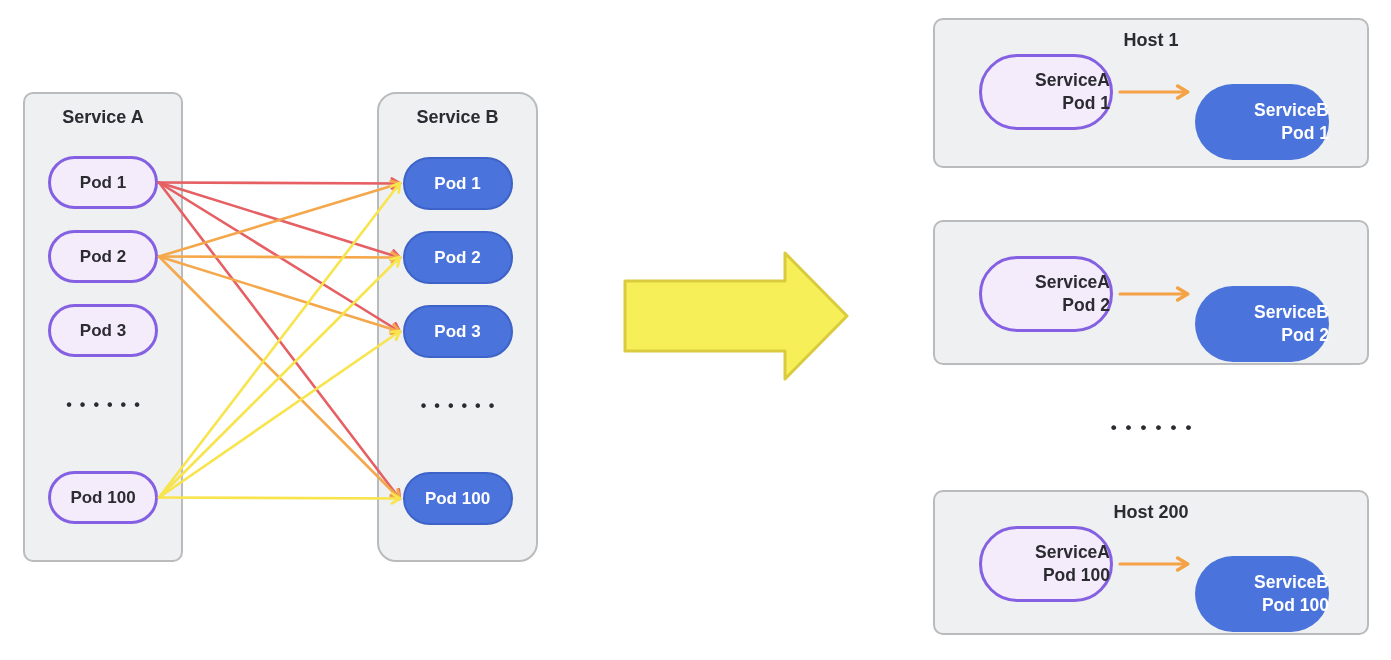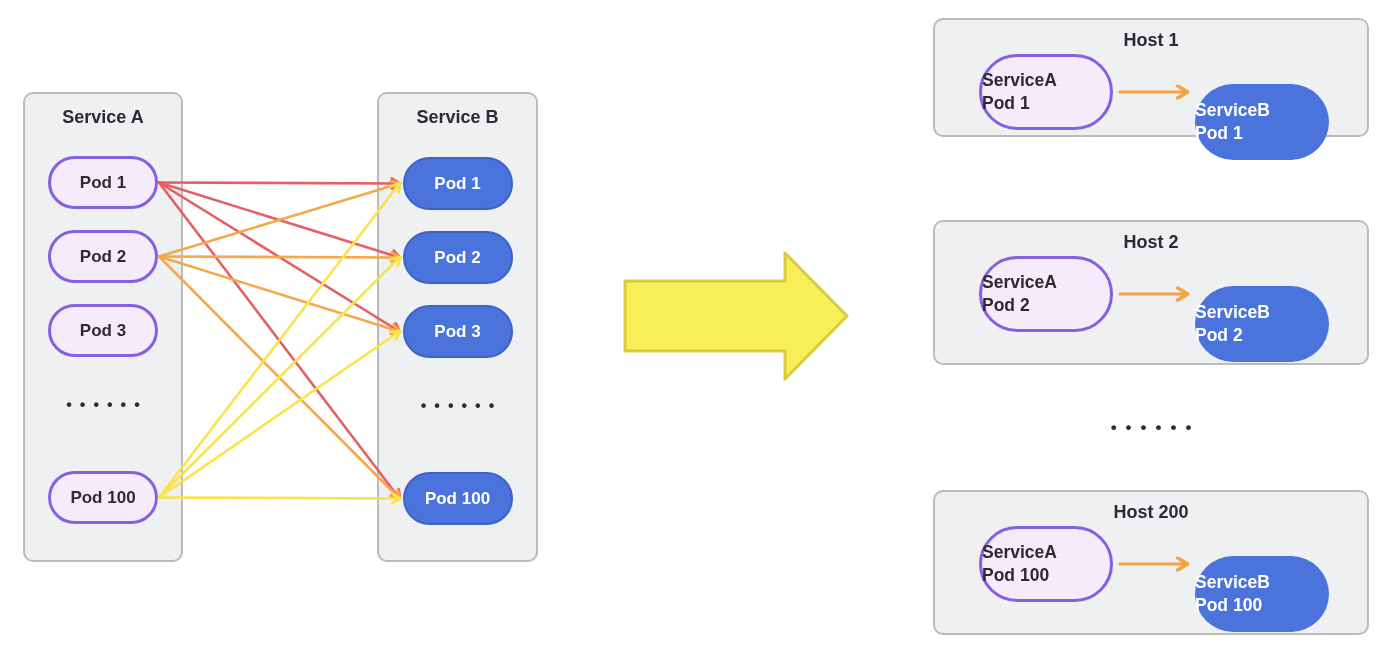--- a/index.html
+++ b/index.html
@@ -9,21 +9,21 @@
     font-family:"Liberation Sans", sans-serif;
   }
   
   .panel {
     position:absolute; box-sizing:border-box; z-index:1;
     background:var(--panel-bg,#eef0f1);
     border:2px solid var(--panel-border,#b9bbbd);
     border-radius:10px;
   }
   #panelA { left:23px;  top:92px; width:160px; height:470px;padding-left:48px; }
-  #panelB { left:377px; top:92px; width:161px; height:470px; }
+  #panelB { left:377px; top:92px; width:161px; height:470px;border-radius:19px; }
   .panel-title {
     position:absolute; top:13px; left:0; right:0; margin:0;
     text-align:center; font-size:18px; font-weight:700;
     color:var(--text-dark,#2b2b31);
   }
   .pod {
     position:absolute; left:50%; transform:translateX(-50%);
     width:110px; height:53px; border-radius:27px; box-sizing:border-box;
     display:flex; align-items:center; justify-content:center;
     font-size:17px; font-weight:700; z-index:6;
@@ -44,32 +44,32 @@
     stroke:var(--big-arrow-border,#d9cb3d);
     stroke-width:3; stroke-linejoin:round;
   }
   
   .host-box {
     position:absolute; left:933px; width:436px; box-sizing:border-box; z-index:1;
     background:var(--panel-bg,#eef0f1);
     border:2px solid var(--panel-border,#b9bbbd);
     border-radius:10px;
   }
-  #host1 { top:18px;  height:119px; }
+  #host1 { top:18px;  height:150px; }
   #host2 { top:220px; height:145px; }
   #host3 { top:490px; height:145px; }
   .host-title {
     position:absolute; top:10px; left:0; right:0; margin:0;
     text-align:center; font-size:18px; font-weight:700;
     color:var(--text-dark,#2b2b31);
   }
   .oval {
     position:absolute; top:34px; width:134px; height:76px; border-radius:38px;
     box-sizing:border-box; display:flex; flex-direction:column;
-    align-items:flex-start; justify-content:center;
+    align-items:flex-end; justify-content:center;
     font-size:17.5px; font-weight:700; line-height:1.3; z-index:6;
   }
   .oval-a { left:44px;  background:var(--pod-a-fill,#f4ecfb); border:3px solid var(--pod-a-border,#8560e2); color:var(--text-dark,#2b2b31); }
   .oval-b { left:260px; background:var(--pod-b-fill,#4b73dc); color:var(--text-light,#fff);margin-top:30px; }
   .hosts-dots { position:absolute; left:933px; top:418px; width:436px; font-size:17px; letter-spacing:9px; text-indent:9px; }
 </style>
 </head>
 <body>
 
 <div class="canvas" id="canvas">
@@ -134,21 +134,20 @@
       <span>ServiceA</span>
       <span>Pod 1</span>
     </div>
     <div class="oval oval-b">
       <span>ServiceB</span>
       <span>Pod 1</span>
     </div>
   </section>
 
   <section class="host-box" id="host2">
-    <h2 class="host-title">Host 2</h2>
     <div class="oval oval-a">
       <span>ServiceA</span>
       <span>Pod 2</span>
     </div>
     <div class="oval oval-b">
       <span>ServiceB</span>
       <span>Pod 2</span>
     </div>
   </section>
 

